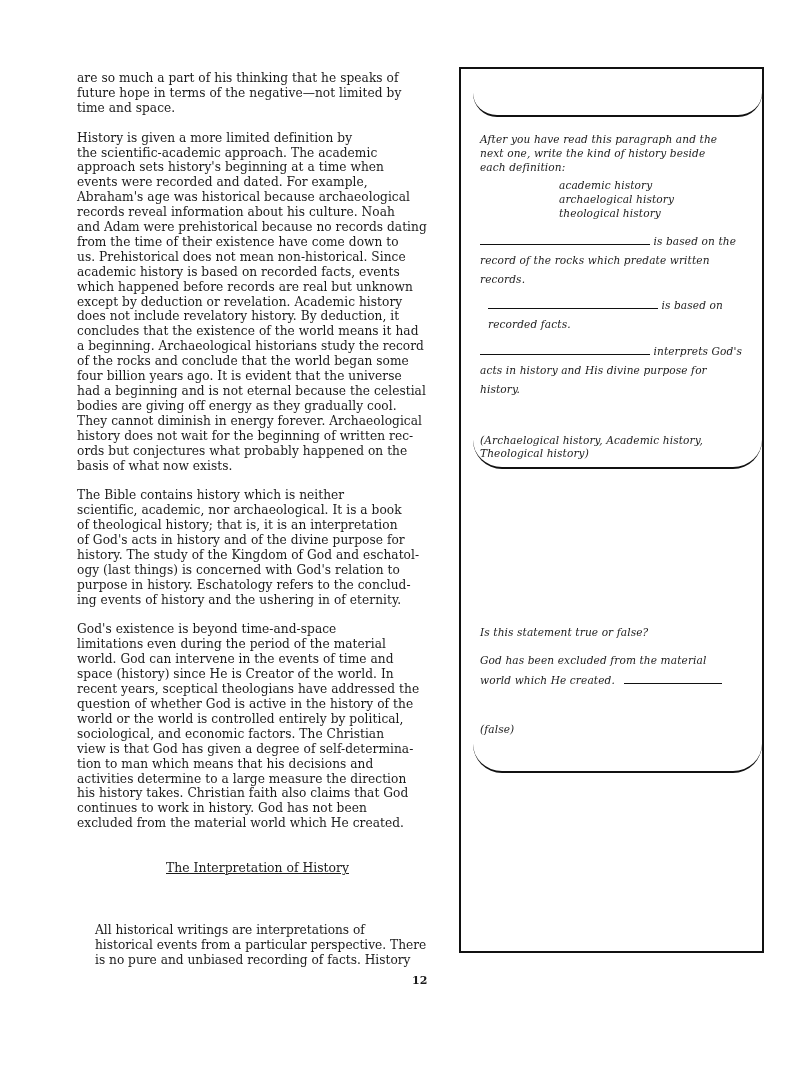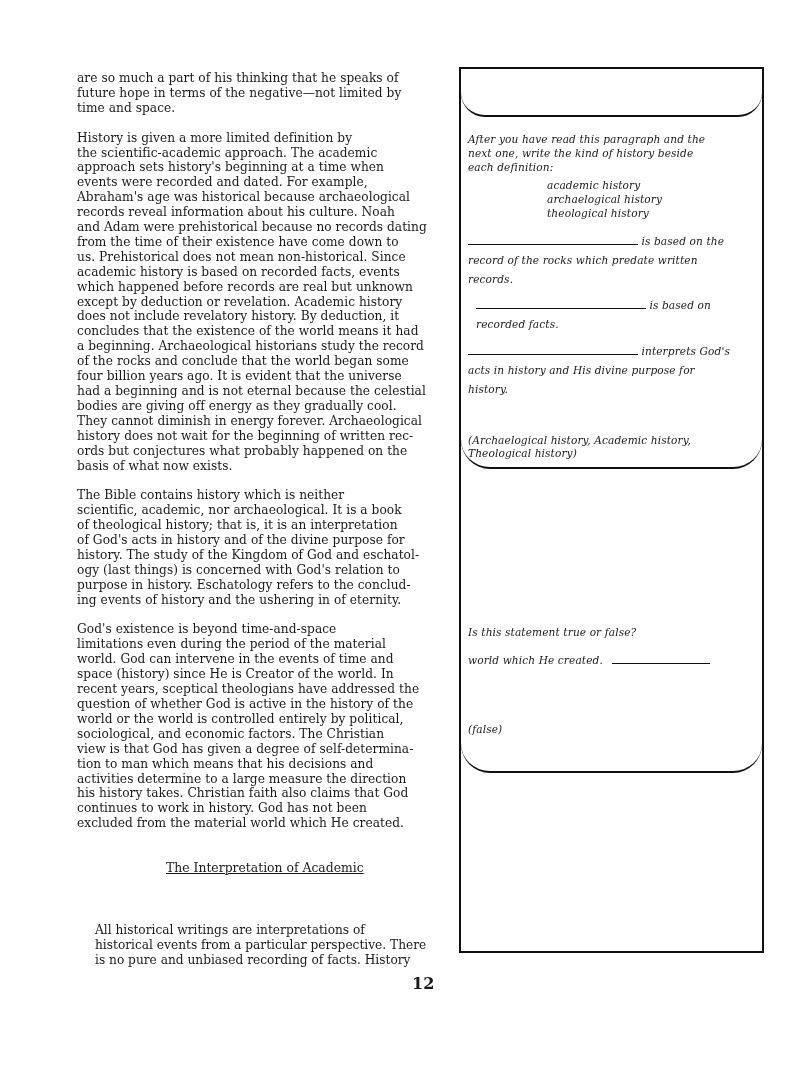--- a/index.html
+++ b/index.html
@@ -17,27 +17,27 @@
     position:absolute; left:166px; top:860px;
     font-family:"DejaVu Serif", serif; font-size:12.4px; text-decoration:underline;
   }
   .last-para {
     position:absolute; left:77px; top:905px; width:384px;
     font-family:"DejaVu Serif", serif; font-size:12.2px; line-height:14.9px;
     white-space:pre-line; margin:18px;
   }
   .page-number {
     position:absolute; left:412px; top:974px;
-    font-family:"DejaVu Serif", serif; font-size:16px; font-weight:bold;
+    font-family:"DejaVu Serif", serif; font-size:11px; font-weight:bold;
   }
   .frames {
     position:absolute; left:459px; top:67px; width:301px; height:882px;
     border:2.5px solid #111;
   }
-  .frame { position:absolute; left:0; right:0; border-bottom:2px solid #111;border-radius:29px; }
+  .frame { position:absolute; left:12px; right:0; border-bottom:2px solid #111;border-radius:29px; }
   .frame:last-child { border-bottom:none; }
   .f-text {
     position:absolute; left:7px; right:4px;
     font-family:"DejaVu Serif", serif; font-style:italic; font-size:10.6px;
     line-height:14px; letter-spacing:0.1px;
   }
   .blank { display:inline-block; border-bottom:1.2px solid #111; vertical-align:baseline; }
 </style>
 </head>
 <body>
@@ -86,21 +86,21 @@
 world or the world is controlled entirely by political,
 sociological,  and economic factors.   The Christian
 view is that God has given a degree of self-determina-
 tion to man which means that his decisions and
 activities determine to a large measure the direction
 his history takes.   Christian faith also claims that God
 continues to work in history.   God has not been
 excluded from the material world which He created.</p>
 </div>
 
-<div class="section-heading">The Interpretation of Academic</div>
+<div class="section-heading">The Interpretation of History</div>
 <p class="last-para">          All historical writings are interpretations of
 historical events from a particular perspective.   There
 is no pure and unbiased recording of facts.   History</p>
 <div class="page-number">12</div>
 
 <div class="frames">
 
   <div class="frame" style="top:0; height:46px;"></div>
 
   <div class="frame" style="top:48px; height:350px;">
@@ -130,20 +130,21 @@
 history.</div>
     </div>
     <div class="f-text" style="top:317px; white-space:pre-line; line-height:13px;">(Archaelogical history, Academic history,
  Theological history)</div>
   </div>
 
 
   <div class="frame" style="top:536px; height:166px;">
     <div class="f-text" style="top:20px;">Is this statement true or false?</div>
     <div class="f-text" style="top:45px; line-height:20px;">
+      <div>God has been excluded from the material</div>
       <div>
         <span>world which He created.</span>
         <span class="blank" style="width:98px; margin-left:6px;"></span>
       </div>
     </div>
     <div class="f-text" style="top:117px;">(false)</div>
   </div>
 
   <div class="frame" style="top:704px; bottom:0;"></div>
 </div>

